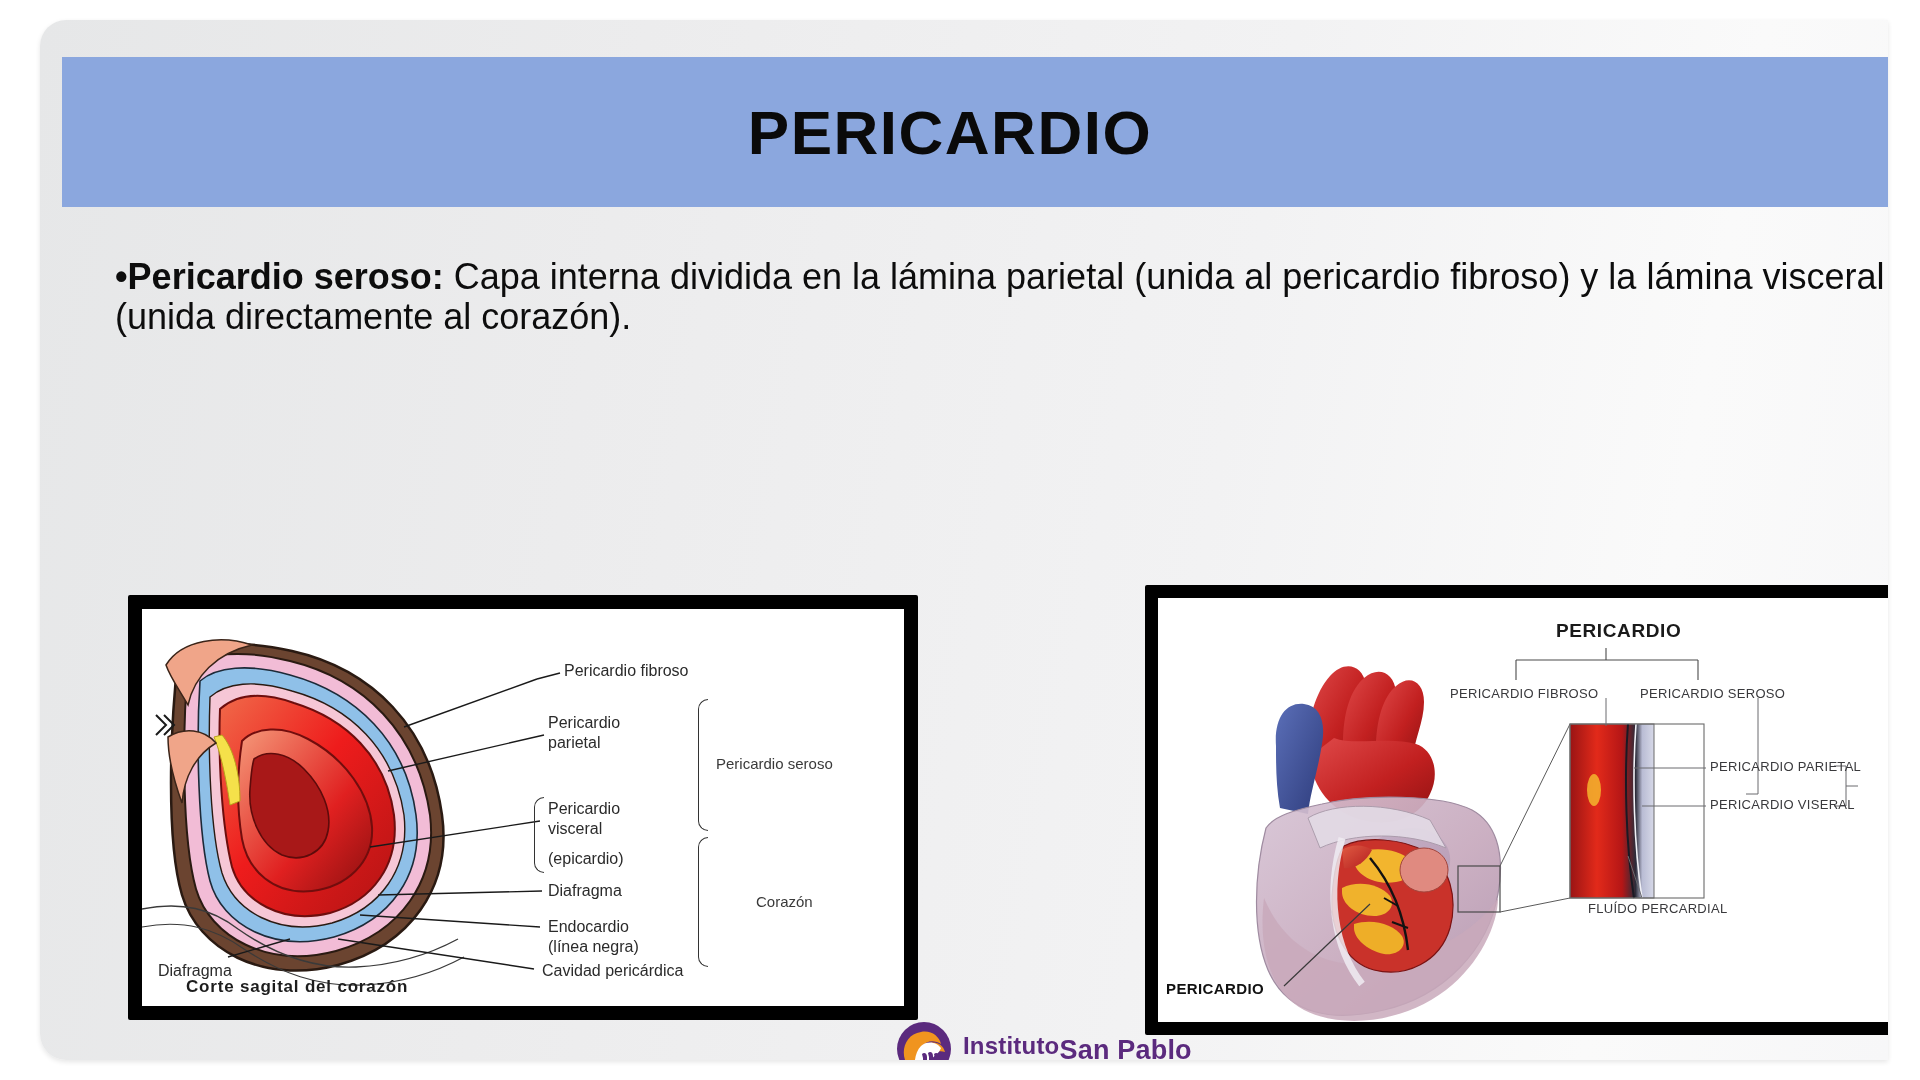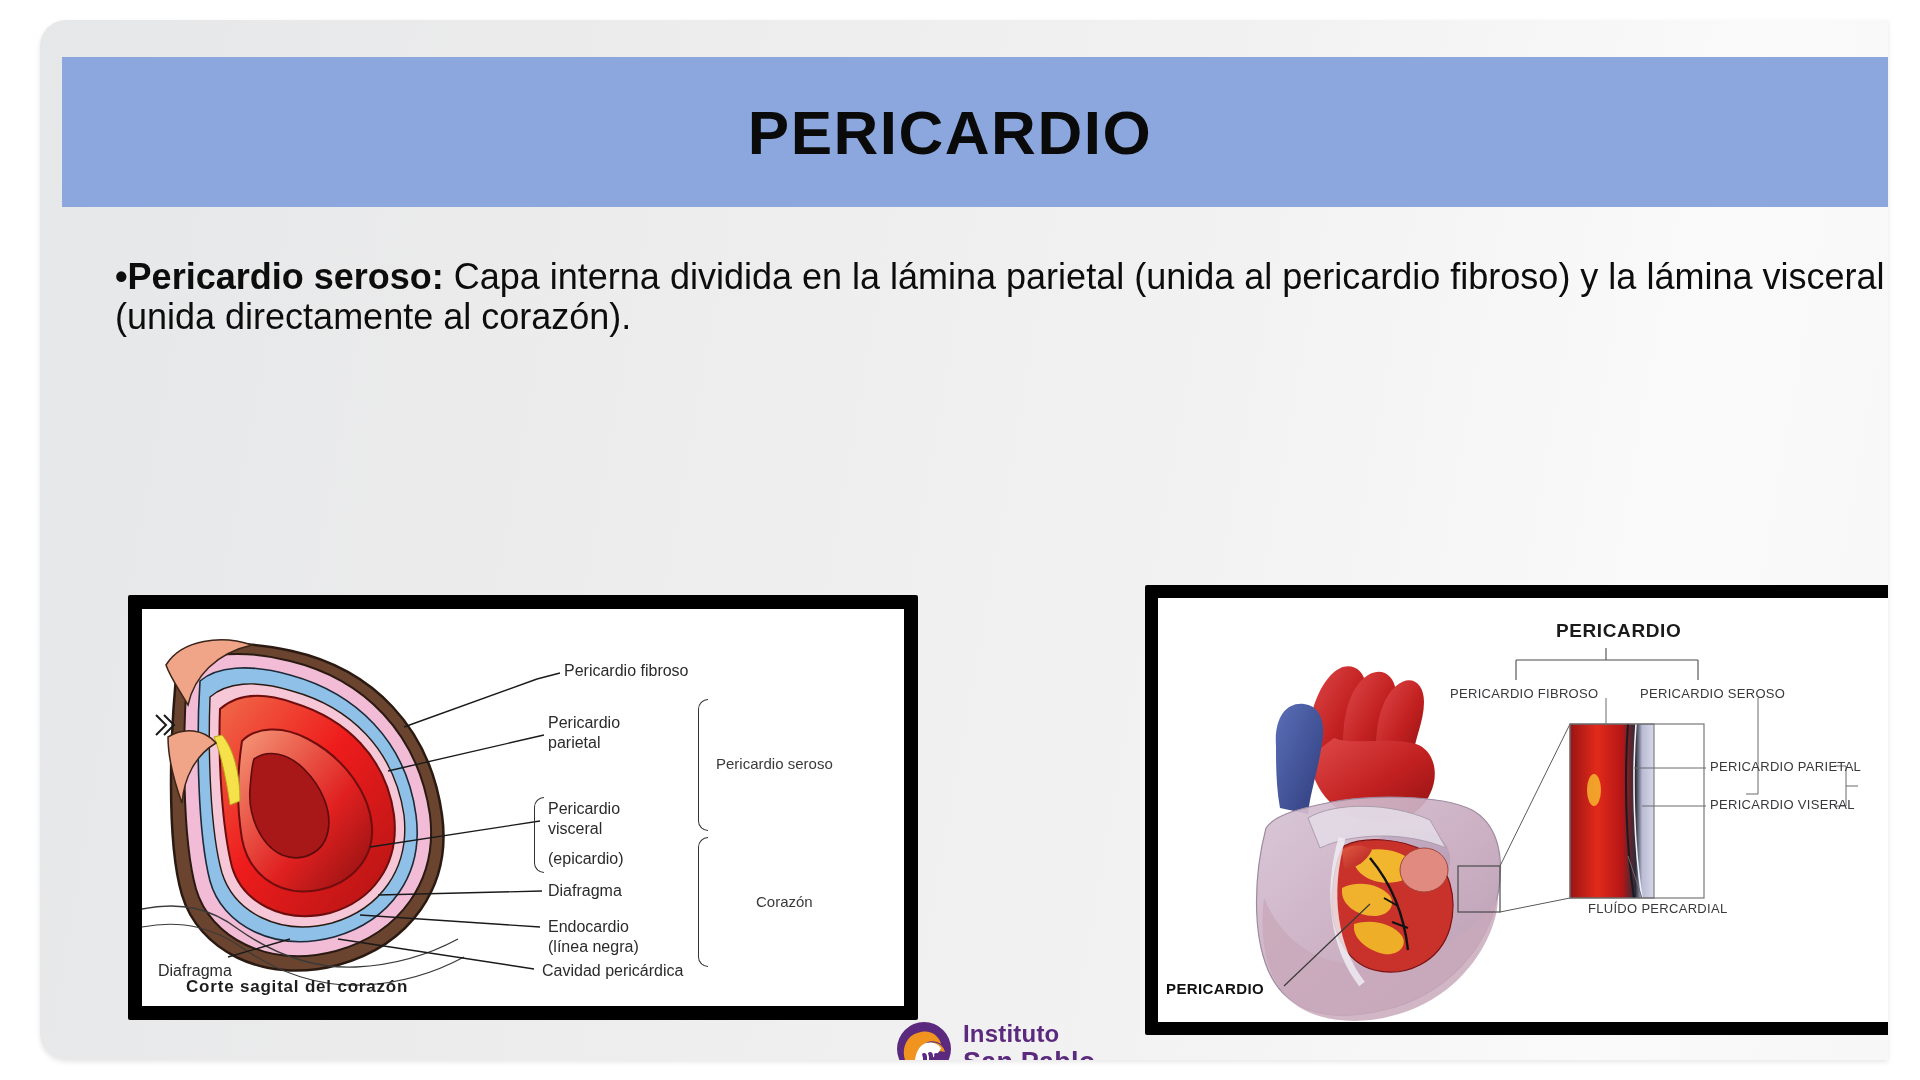--- a/index.html
+++ b/index.html
@@ -121,21 +121,21 @@
     white-space: nowrap;
   }
 
   
   .logo-wrap {
     position: absolute;
     left: 855px; top: 1000px;
     display: flex; align-items: center; gap: 10px;
   }
   .logo-text {
-    display: flex; flex-direction: column;
+    display: flex; flex-direction: row;
     line-height: 1.0;
     color: #5b2a7e;
     font-weight: bold;
   }
   .logo-text .l1 { font-size: 24px; letter-spacing: 0.2px; }
   .logo-text .l2 { font-size: 27px; letter-spacing: 0.2px; margin-top: 3px;}
 </style>
 </head>
 <body>
 

